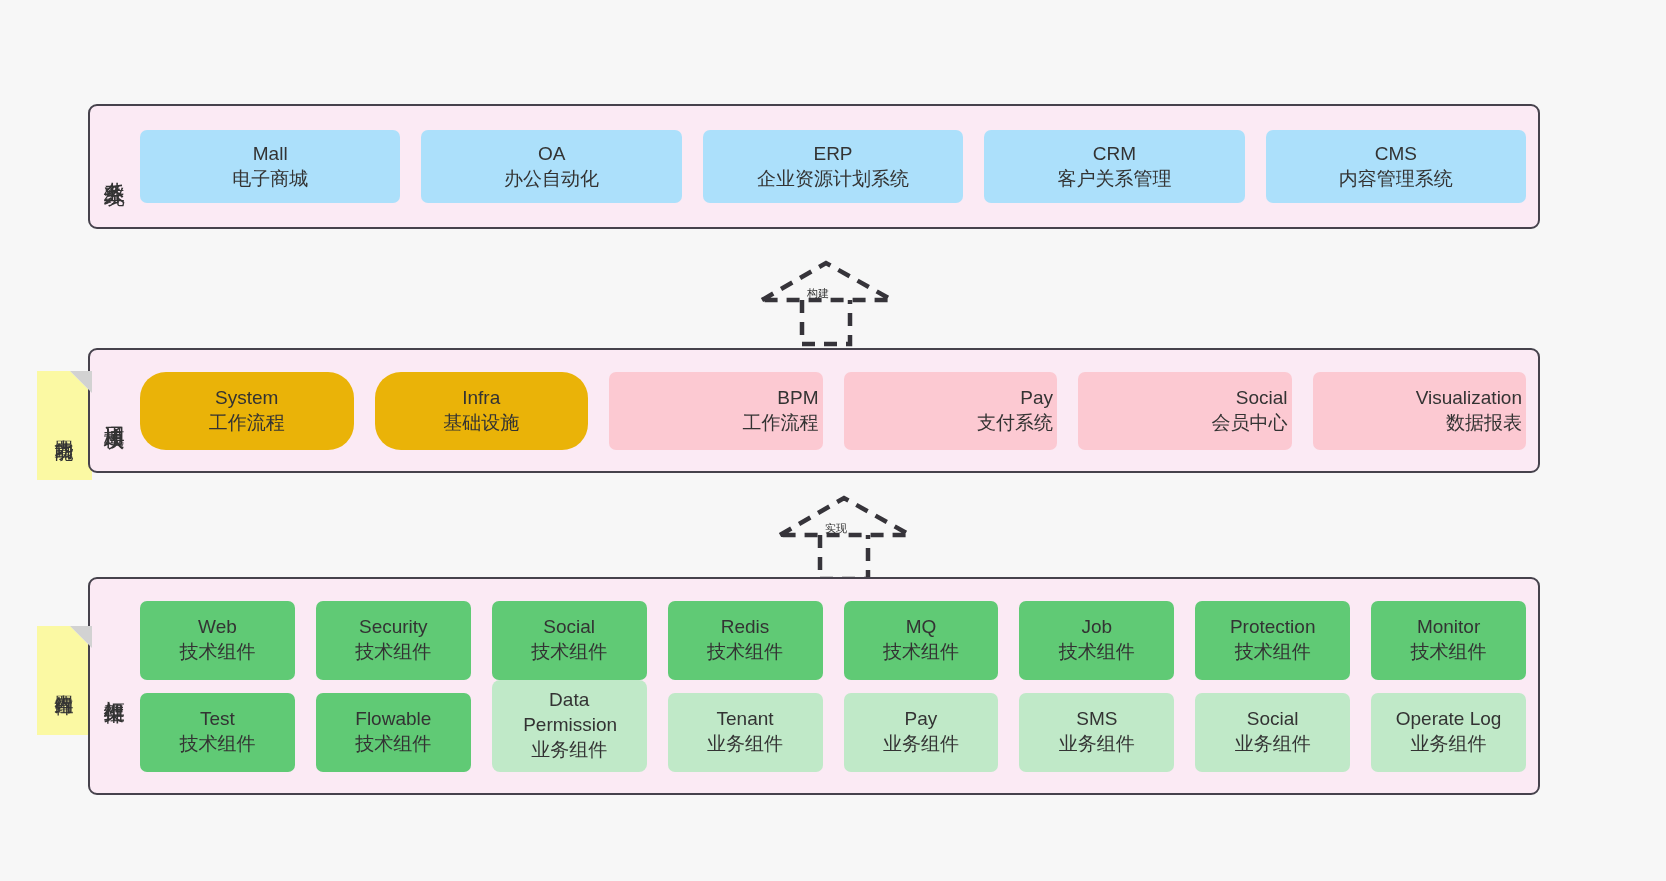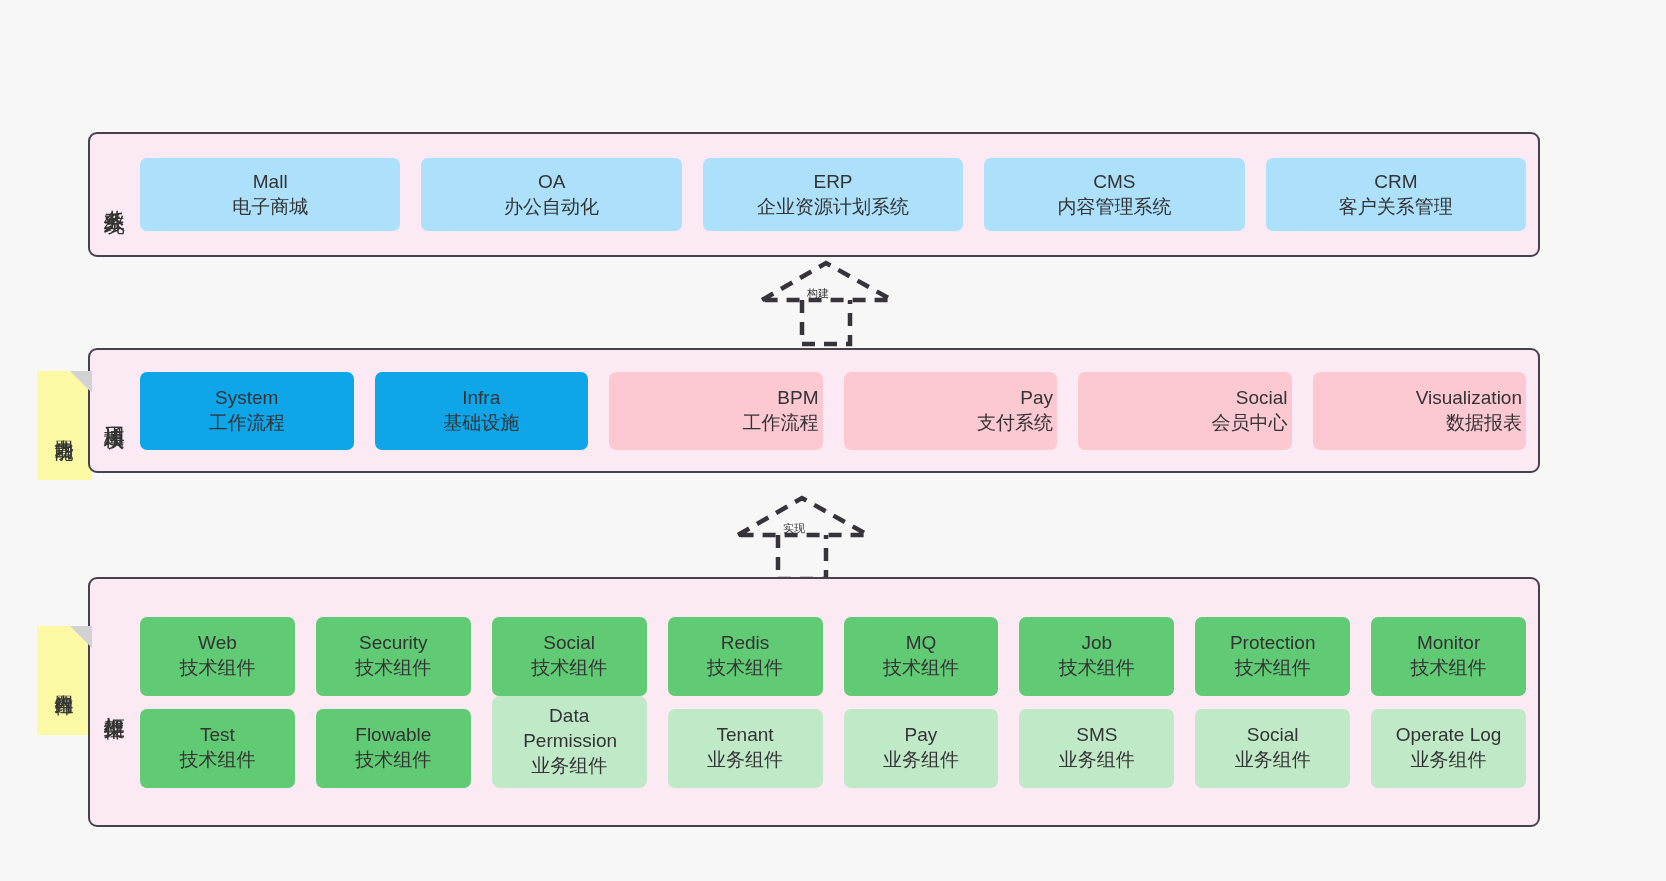--- a/index.html
+++ b/index.html
@@ -73,48 +73,48 @@
     color: #333333;
     box-sizing: border-box;
     padding: 6px 4px;
   }
   .cell .t1 { display: block; }
   .cell .t2 { display: block; }
 
   
   #layer-business {
     left: 88px;
-    top: 132px;
+    top: 104px;
     width: 1452px;
     height: 125px;
   }
   #layer-business .cell {
     background: #ace0fb;
     height: 73px;
   }
 
   
   #layer-modules {
     left: 88px;
     top: 348px;
     width: 1452px;
     height: 125px;
   }
   #layer-modules .cell {
     height: 78px;
   }
-  .c-red   { background: #0ea5e9; }
+  .c-red   { background: #eab308; border-radius: 26px; }
   .c-pink  { background: #fcc9d2; align-items: flex-end; }
 
   
   #layer-framework {
     left: 88px;
     top: 577px;
     width: 1452px;
-    height: 250px;
+    height: 218px;
   }
   #layer-framework .layer-body {
     gap: 13px;
     padding-top: 12px;
     padding-bottom: 12px;
   }
   #layer-framework .cell { height: 79px; }
   .c-green  { background: #60ca75; }
   .c-lgreen { background: #c0e9c8; }
 
@@ -195,26 +195,26 @@
         </div>
         <div class="cell">
           <span class="t1">OA</span>
           <span class="t2">办公自动化</span>
         </div>
         <div class="cell">
           <span class="t1">ERP</span>
           <span class="t2">企业资源计划系统</span>
         </div>
         <div class="cell">
+          <span class="t1">CRM</span>
+          <span class="t2">客户关系管理</span>
+        </div>
+        <div class="cell">
           <span class="t1">CMS</span>
           <span class="t2">内容管理系统</span>
-        </div>
-        <div class="cell">
-          <span class="t1">CRM</span>
-          <span class="t2">客户关系管理</span>
         </div>
       </div>
     </div>
   </div>
 
   <div class="gen-arrow" id="arrow-build" style="left:752px; top:252px; width:152px; height:96px;">
     <svg width="152" height="96" viewBox="0 0 152 96">
       <path d="M 10 48 L 74 11 L 140 48 Z" fill="none" stroke="#36343a" stroke-width="4.5" stroke-dasharray="13,9" stroke-linejoin="miter"></path>
       <path d="M 50 48 L 50 92 L 98 92 L 98 48" fill="none" stroke="#36343a" stroke-width="4.5" stroke-dasharray="13,9"></path>
     </svg>
@@ -251,21 +251,21 @@
           <span class="t2">会员中心</span>
         </div>
         <div class="cell c-pink">
           <span class="t1">Visualization</span>
           <span class="t2">数据报表</span>
         </div>
       </div>
     </div>
   </div>
 
-  <div class="gen-arrow" id="arrow-implement" style="left:728px; top:487px; width:152px; height:96px;">
+  <div class="gen-arrow" id="arrow-implement" style="left:770px; top:487px; width:152px; height:96px;">
     <svg width="152" height="96" viewBox="0 0 152 96">
       <path d="M 10 48 L 74 11 L 140 48 Z" fill="none" stroke="#36343a" stroke-width="4.5" stroke-dasharray="13,9" stroke-linejoin="miter"></path>
       <path d="M 50 48 L 50 92 L 98 92 L 98 48" fill="none" stroke="#36343a" stroke-width="4.5" stroke-dasharray="13,9"></path>
     </svg>
     <span class="label" style="left:55px; top:34px;">实现</span>
   </div>
 
   <div class="note" id="note-builtin-components">
     <span class="fold"></span>
     <span>内置组件</span>

